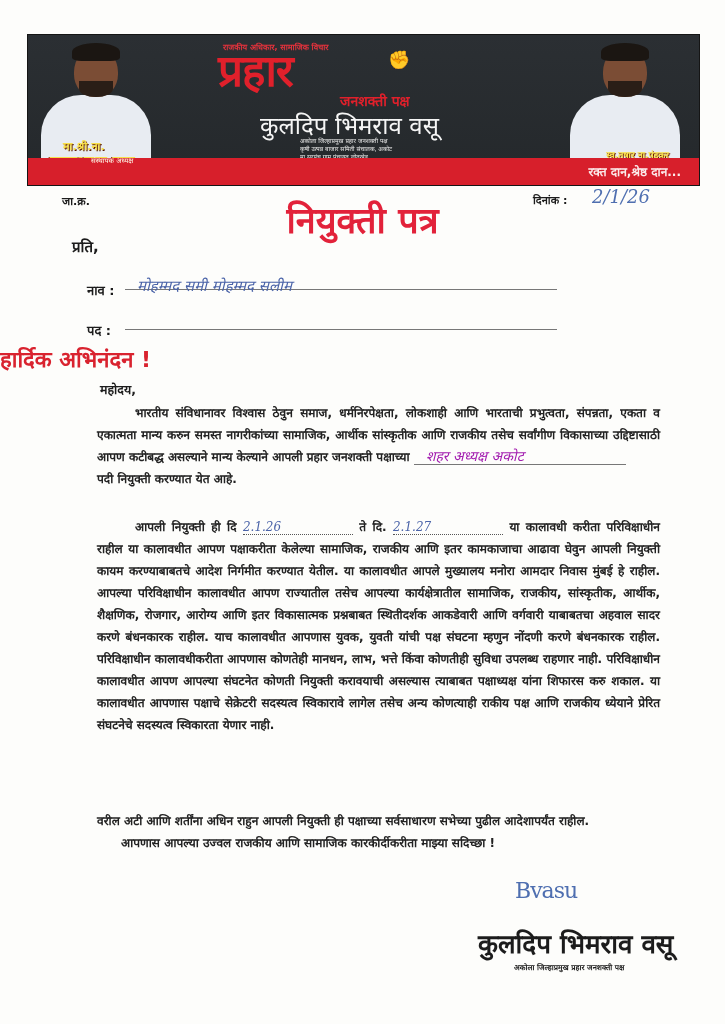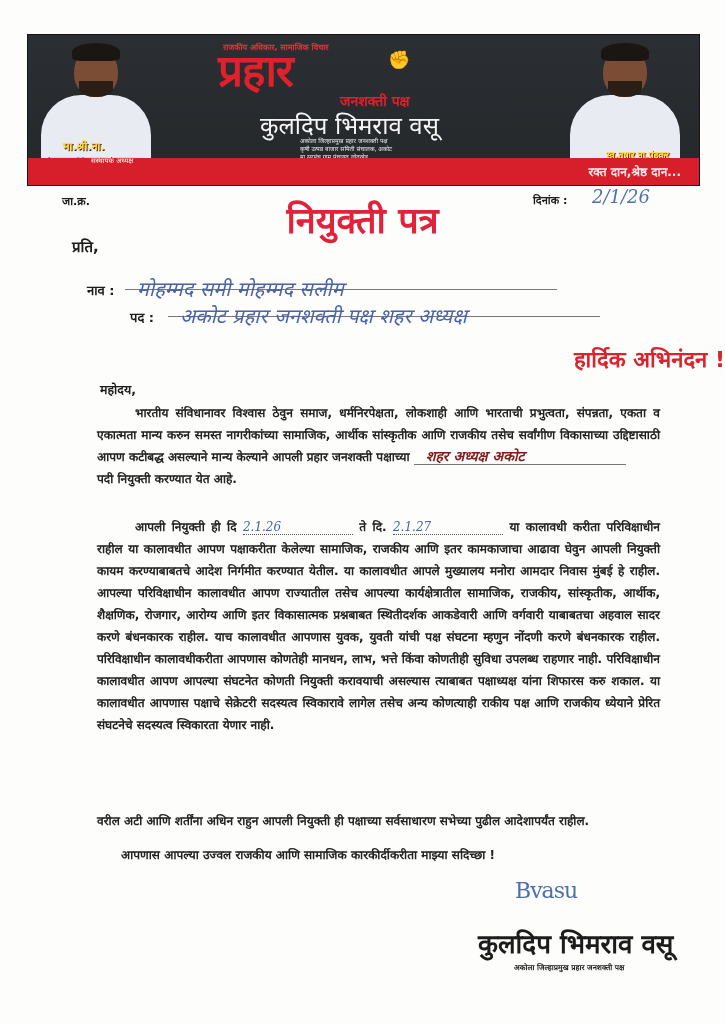--- a/index.html
+++ b/index.html
@@ -76,36 +76,36 @@
     .date-value { position: absolute; left: 592px; top: 186px; font-size: 18px; color: #4f6fb0; font-family: "DejaVu Serif", serif; font-style: italic; }
     .title {
       position: absolute; left: 0; width: 725px; top: 195px; text-align: center; font-size: 36px;
       font-weight: bold; color: #e2223a;
     }
     .prati { position: absolute; left: 72px; top: 236px; font-size: 15px; font-weight: bold; text-align: right; }
     .field-row { position: absolute; left: 87px; height: 24px; width: 470px; text-align: right; }
     .field-label { position: absolute; left: 0; top: 4px; font-size: 13px; font-weight: bold; }
     .field-line { position: absolute; left: 38px; right: 0; top: 12px; border-top: 1px solid #777; }
     .field-value {
-      position: absolute; left: 50px; top: -2px; font-size: 20px; color: #4a63a8; font-style: italic;
+      position: absolute; left: 50px; top: -2px; font-size: 15px; color: #4a63a8; font-style: italic;
       font-family: "DejaVu Serif", serif; white-space: nowrap;
     }
     .congrats {
-      position: absolute; left: 0; width: 725px; top: 343px; text-align: right; font-size: 22px;
-      font-weight: bold; color: #d9232f; padding-left: 20px; box-sizing: border-box;
+      position: absolute; left: 0; width: 725px; top: 343px; text-align: left; font-size: 22px;
+      font-weight: bold; color: #d9232f; box-sizing: border-box;
     }
     .salutation { position: absolute; left: 100px; top: 381px; font-size: 12.5px; font-weight: bold; }
     .para {
       position: absolute; left: 97px; width: 563px; font-size: 12px; line-height: 22px; font-weight: bold;
       text-align: justify; color: #222;
     }
     .para .indent { display: inline-block; width: 38px; }
     .inline-fill {
-      display: inline-block; min-width: 200px; border-bottom: 1px solid #777; color: #7f1d1d;
-      font-style: italic; font-family: "DejaVu Serif", serif; font-weight: bold; font-size: 14px;
+      display: inline-block; min-width: 200px; border-bottom: 1px solid #777; color: #a21caf;
+      font-style: italic; font-family: "DejaVu Serif", serif; font-weight: normal; font-size: 14px;
       padding-left: 12px; line-height: 16px;
     }
     .dot-fill {
       display: inline-block; border-bottom: 1px dotted #555; color: #4a63a8; font-style: italic;
       font-family: "DejaVu Serif", serif; font-weight: normal; font-size: 12px; min-width: 110px;
       line-height: 14px;
     }
     .signature {
       position: absolute; left: 515px; top: 878px; font-size: 22px; color: #4f6fb0; 
       font-family: "DejaVu Serif", serif; letter-spacing: -1px;
@@ -155,24 +155,23 @@
 <div class="date-label">दिनांक :</div>
 <div class="date-value">2/1/26</div>
 <div class="title">नियुक्ती पत्र</div>
 <div class="prati">प्रति,</div>
 
 <div class="field-row" style="top:277px;">
   <span class="field-label">नाव :</span>
   <div class="field-line"></div>
   <span class="field-value">मोहम्मद समी मोहम्मद सलीम</span>
 </div>
-<div class="field-row" style="top:304px;margin-left:43px;">
+<div class="field-row" style="top:317px;">
   <span class="field-label">पद :</span>
   <div class="field-line"></div>
-  <span class="field-value">अकोट प्रहार जनशक्ती पक्ष शहर अध्यक्ष</span>
 </div>
 
 <div class="congrats">हार्दिक अभिनंदन !</div>
 <div class="salutation">महोदय,</div>
 
 <div class="para" style="top:402px;">
   <span class="indent"></span><span>भारतीय संविधानावर विश्वास ठेवुन समाज, धर्मनिरपेक्षता, लोकशाही आणि भारताची प्रभुत्वता, संपन्नता, एकता व एकात्मता मान्य करुन समस्त नागरीकांच्या सामाजिक, आर्थीक सांस्कृतीक आणि राजकीय तसेच सर्वांगीण विकासाच्या उद्दिष्टासाठी आपण कटीबद्ध असल्याने मान्य केल्याने आपली प्रहार जनशक्ती पक्षाच्या</span>
   <span class="inline-fill">शहर अध्यक्ष अकोट</span><br>
   <span>पदी नियुक्ती करण्यात येत आहे.</span>
 </div>
@@ -181,19 +180,19 @@
   <span class="indent"></span><span>आपली नियुक्ती ही दि</span>
   <span class="dot-fill">2.1.26</span>
   <span>ते दि.</span>
   <span class="dot-fill">2.1.27</span>
   <span>या कालावधी करीता परिविक्षाधीन राहील या कालावधीत आपण पक्षाकरीता केलेल्या सामाजिक, राजकीय आणि इतर कामकाजाचा आढावा घेवुन आपली नियुक्ती कायम करण्याबाबतचे आदेश निर्गमीत करण्यात येतील. या कालावधीत आपले मुख्यालय मनोरा आमदार निवास मुंबई हे राहील. आपल्या परिविक्षाधीन कालावधीत आपण राज्यातील तसेच आपल्या कार्यक्षेत्रातील सामाजिक, राजकीय, सांस्कृतीक, आर्थीक, शैक्षणिक, रोजगार, आरोग्य आणि इतर विकासात्मक प्रश्नबाबत स्थितीदर्शक आकडेवारी आणि वर्गवारी याबाबतचा अहवाल सादर करणे बंधनकारक राहील. याच कालावधीत आपणास युवक, युवती यांची पक्ष संघटना म्हणुन नोंदणी करणे बंधनकारक राहील. परिविक्षाधीन कालावधीकरीता आपणास कोणतेही मानधन, लाभ, भत्ते किंवा कोणतीही सुविधा उपलब्ध राहणार नाही. परिविक्षाधीन कालावधीत आपण आपल्या संघटनेत कोणती नियुक्ती करावयाची असल्यास त्याबाबत पक्षाध्यक्ष यांना शिफारस करु शकाल. या कालावधीत आपणास पक्षाचे सेक्रेटरी सदस्यत्व स्विकारावे लागेल तसेच अन्य कोणत्याही राकीय पक्ष आणि राजकीय ध्येयाने प्रेरित संघटनेचे सदस्यत्व स्विकारता येणार नाही.</span>
 </div>
 
 <div class="para" style="top:810px;">
   <span>वरील अटी आणि शर्तींना अधिन राहुन आपली नियुक्ती ही पक्षाच्या सर्वसाधारण सभेच्या पुढील आदेशापर्यंत राहील.</span>
 </div>
-<div class="para" style="top:832px;margin-top:12px;">
+<div class="para" style="top:832px;">
   <span class="indent" style="width:24px"></span><span>आपणास आपल्या उज्वल राजकीय आणि सामाजिक कारकीर्दीकरीता माझ्या सदिच्छा !</span>
 </div>
 
 <div class="signature">Bvasu</div>
 <div class="signer-name">कुलदिप भिमराव वसू</div>
 <div class="signer-title">अकोला जिल्हाप्रमुख प्रहार जनशक्ती पक्ष</div>
 
 </body></html>

